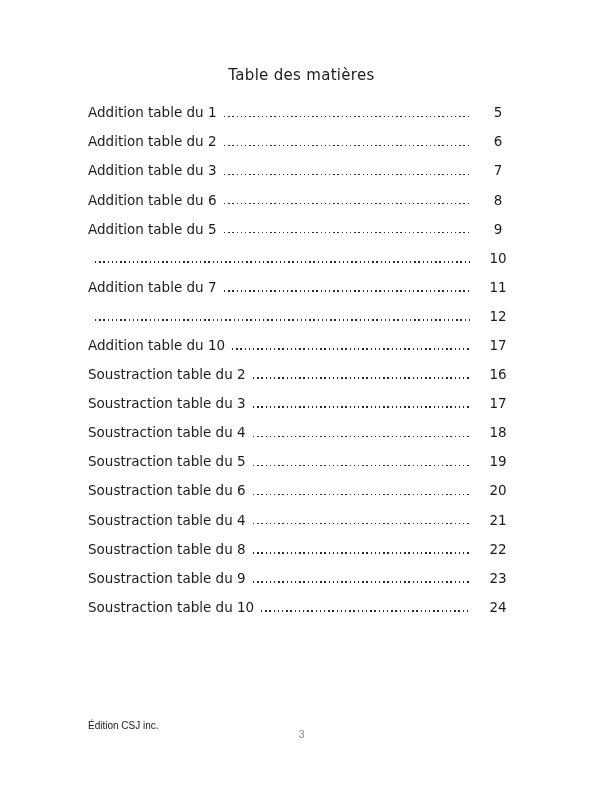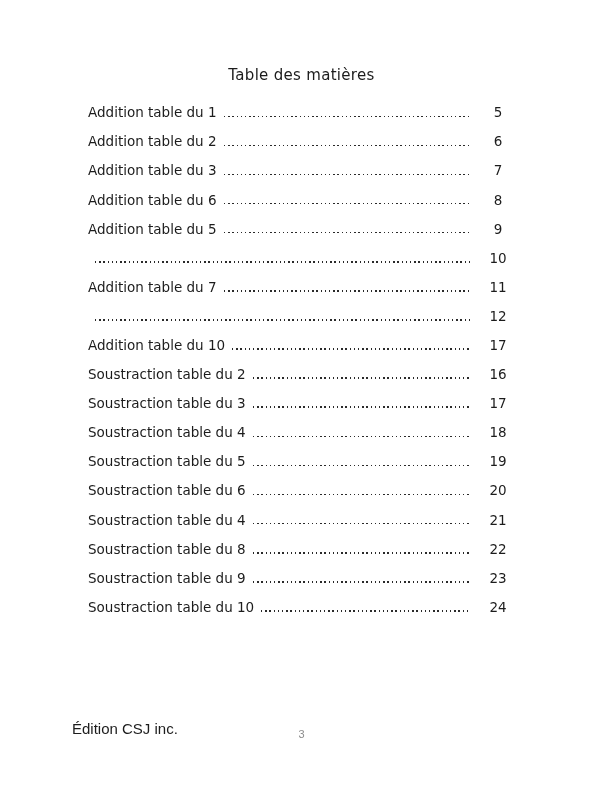--- a/index.html
+++ b/index.html
@@ -65,23 +65,23 @@
   .footer {
     position: absolute;
     top: 718px;
     left: 0;
     width: 100%;
     height: 30px;
     font-family: "Liberation Sans", sans-serif;
   }
   .edition {
     position: absolute;
-    left: 72px;
+    left: 88px;
     top: 2px;
-    font-size: 15px;
+    font-size: 10px;
     color: #1c1c1c;
   }
   .folio {
     position: absolute;
     left: 0;
     top: 10px;
     width: 100%;
     text-align: center;
     font-size: 11px;
     color: #8c8c8c;

